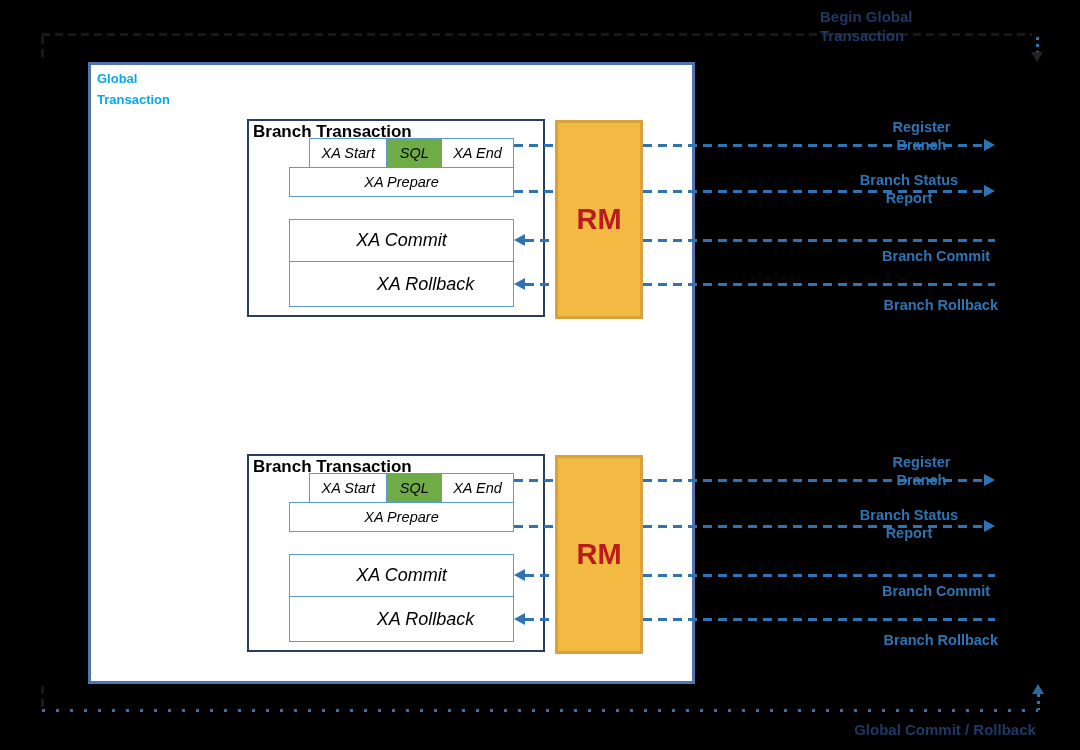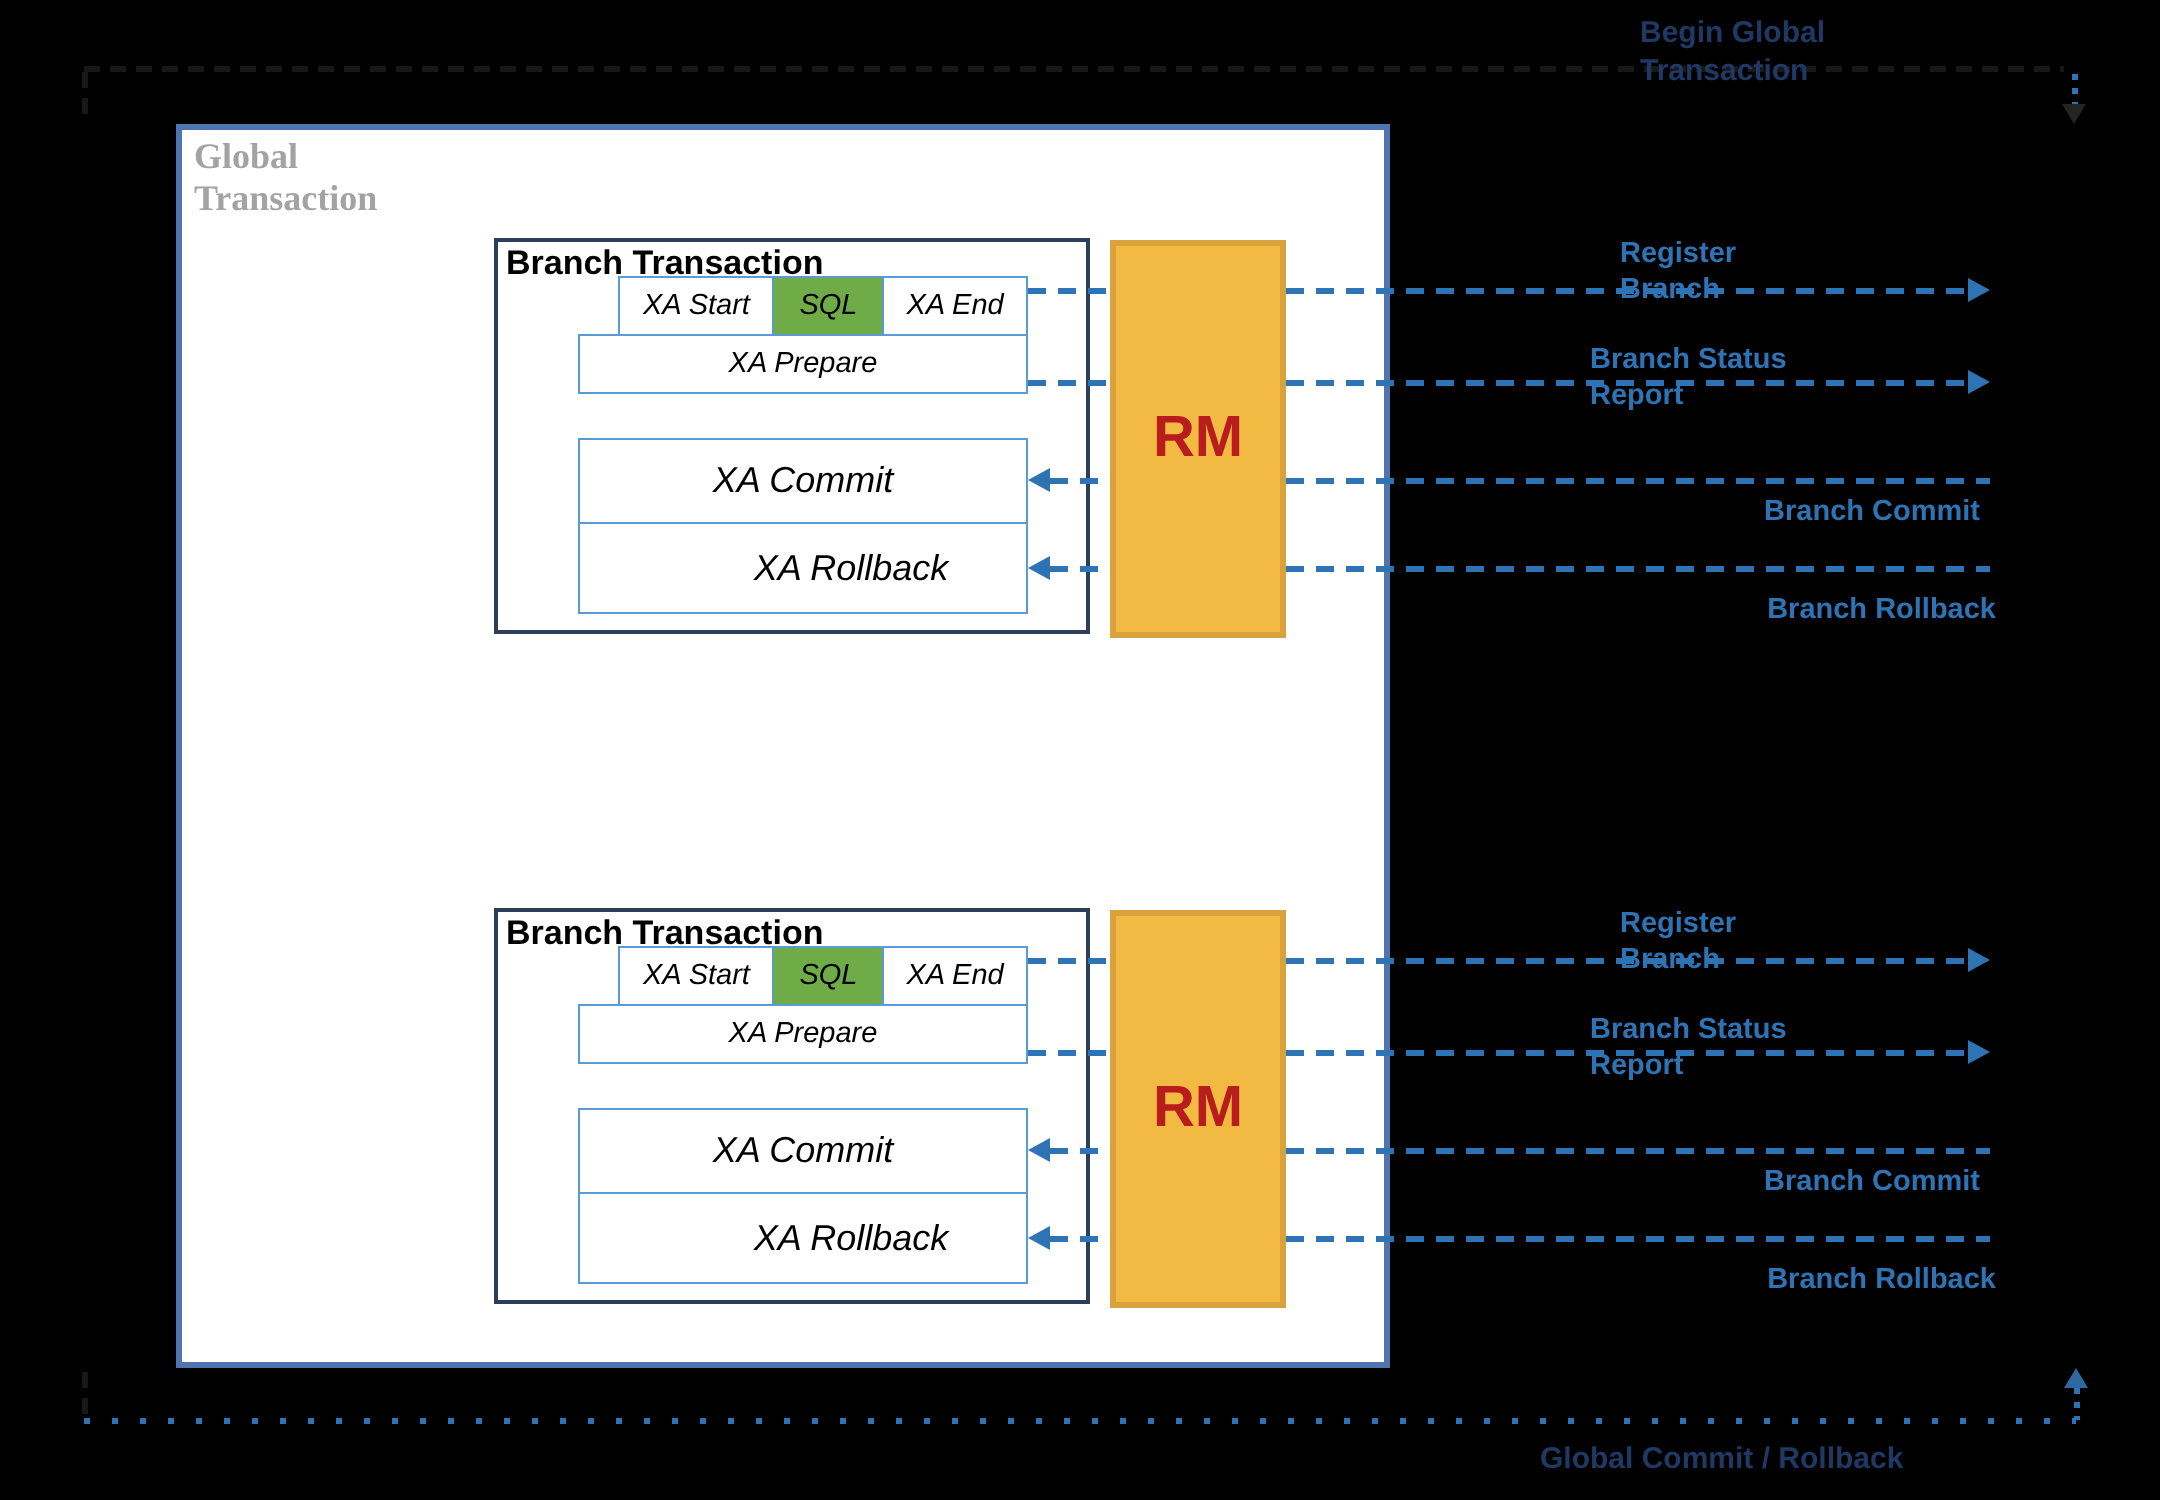--- a/index.html
+++ b/index.html
@@ -12,21 +12,21 @@
     position:absolute;background:#F2BA42;border:3px solid #D9A23C;box-sizing:border-box;
     display:flex;align-items:center;justify-content:center;
     color:#fff;font-size:33px;font-weight:600;letter-spacing:1px;
   }
   
   .global-box{
     position:absolute;left:88px;top:62px;width:607px;height:622px;
     background:#fff;border:3px solid #4F74AE;box-sizing:border-box;
   }
   .global-title{
-    position:absolute;left:97px;top:68px;color:#a3a3a3;font-size:18px;font-weight:bold;line-height:21px;font-family:Liberation Serif, serif;
+    position:absolute;left:97px;top:68px;color:#0ea5e9;font-size:13px;font-weight:bold;line-height:21px;
   }
   
   .branch-layer{position:absolute;left:0;width:1080px;height:205px;}
   .branch-box{
     position:absolute;left:247px;top:0;width:298px;height:198px;
     background:#fff;border:2.5px solid #2B3E5C;box-sizing:border-box;
   }
   .branch-title{position:absolute;left:253px;top:3px;color:#000;font-size:17px;font-weight:bold;}
   .cell{
     border:1.5px solid #5B9BD5;box-sizing:border-box;background:#fff;
@@ -54,21 +54,21 @@
   .dot-blue-h{position:absolute;height:3px;background:repeating-linear-gradient(90deg,#2E74B5 0 3px,transparent 3px 14px);}
   .dot-blue-v{position:absolute;width:3px;background:repeating-linear-gradient(180deg,#2E74B5 0 3px,transparent 3px 7px);}
   
   .head-right{position:absolute;width:0;height:0;border-top:6px solid transparent;border-bottom:6px solid transparent;border-left:11px solid #2E74B5;}
   .head-left{position:absolute;width:0;height:0;border-top:6px solid transparent;border-bottom:6px solid transparent;border-right:11px solid #2E74B5;}
   .head-down-dark{position:absolute;width:0;height:0;border-left:6px solid transparent;border-right:6px solid transparent;border-top:10px solid #242424;}
   .head-up-blue{position:absolute;width:0;height:0;border-left:6px solid transparent;border-right:6px solid transparent;border-bottom:10px solid #2d699f;}
   
   .lbl-blue{position:absolute;color:#2E74B5;font-size:14.5px;font-weight:bold;line-height:18px;}
   .lbl-navy{position:absolute;color:#1F3864;font-size:15px;font-weight:bold;line-height:19px;}
-  .ta-c{}
+  .ta-c{text-align:center;margin-left:44px;}
   .ta-r{text-align:right;}
 </style>
 </head>
 <body>
 
 <div id="canvas">
 
   <div class="dash-dark-v" style="left:41px;top:36px;height:26px;"></div>
   <div class="dash-dark-h" style="left:42px;top:33px;width:990px;"></div>
   <div class="dot-blue-v" style="left:1036px;top:37px;height:16px;"></div>

